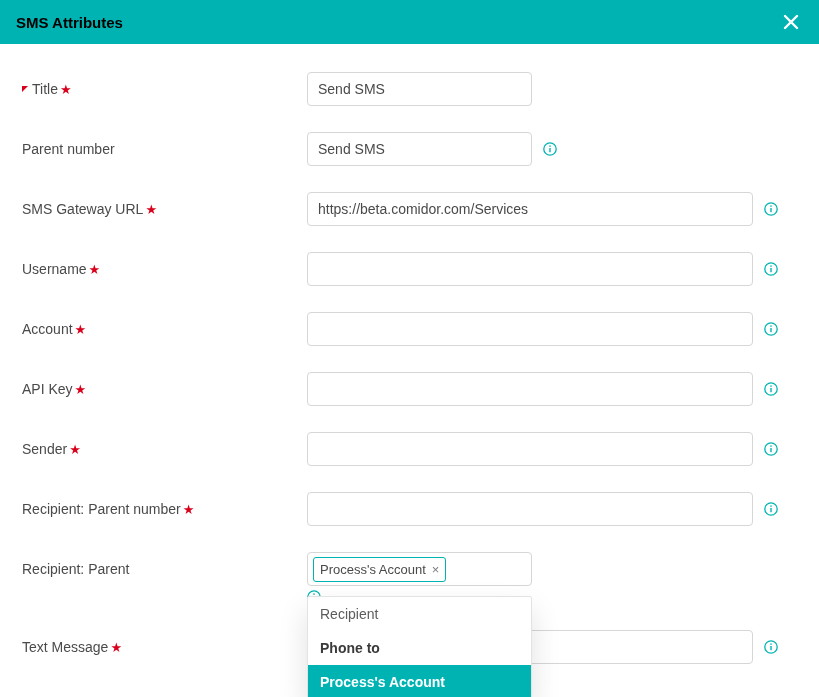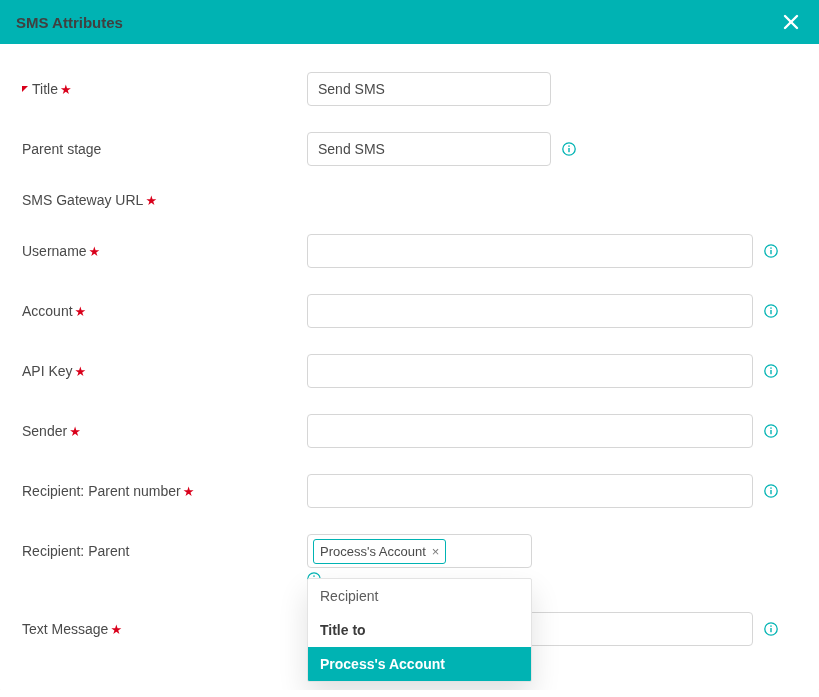--- a/index.html
+++ b/index.html
@@ -6,21 +6,21 @@
   html, body { margin: 0; padding: 0; font-family: "Segoe UI", Arial, sans-serif; font-size: 14px; color: #4a4a4a; background: #fff; }
   .modal {
     width: 819px;
     background: #fff;
     box-shadow: 0 6px 34px rgba(0,0,0,0.06);
     border-radius: 2px;
     position: relative;
   }
   .modal-header {
     background: #00b3b3;
-    color: #404040;
+    color: #000000;
     display: flex;
     align-items: center;
     justify-content: space-between;
     padding: 10px 16px;
     font-weight: 600;
     font-size: 15px;
   }
   .close-btn {
     cursor: pointer;
     display: inline-flex;
@@ -55,21 +55,21 @@
   .input, .tagbox, .segmented {
     border: 1px solid #d6d6d6;
     border-radius: 4px;
     background: #fff;
     height: 34px;
     padding: 0 10px;
     color: #4a4a4a;
     font-size: 14px;
     font-family: inherit;
   }
-  .w-225 { width: 244px; }
+  .w-225 { width: 225px; }
   .w-full { flex: 1; }
   .info {
     color: #00b3b3;
     margin-left: 10px;
     display: inline-flex;
     align-items: center;
     justify-content: center;
     width: 16px; height: 16px;
     cursor: pointer;
   }
@@ -150,39 +150,49 @@
         <span>Title</span>
         <span class="req">★</span>
       </div>
       <div class="field-col">
         <input class="input w-225" value="Send SMS" style="">
       </div>
     </div>
 
     <div class="form-row">
       <div class="label-col">
-        <span>Parent stage</span>
+        <span>Parent number</span>
       </div>
       <div class="field-col">
 
         <input class="input w-225" value="Send SMS" style="">
         <span class="info">
           <svg width="14" height="14" viewBox="0 0 14 14">
               <circle cx="7" cy="7" r="6.2" fill="none" stroke="#00b3b3" stroke-width="1.3"></circle>
               <rect x="6.3" y="6" width="1.4" height="4.2" fill="#00b3b3"></rect>
               <rect x="6.3" y="3.4" width="1.4" height="1.4" fill="#00b3b3"></rect>
             </svg>
         </span>
       </div>
     </div>
 
     <div class="form-row">
       <div class="label-col">
         <span>SMS Gateway URL</span>
         <span class="req">★</span>
+      </div>
+      <div class="field-col">
+        <input class="input w-full" value="https://beta.comidor.com/Services" style="">
+        <span class="info">
+          <svg width="14" height="14" viewBox="0 0 14 14">
+              <circle cx="7" cy="7" r="6.2" fill="none" stroke="#00b3b3" stroke-width="1.3"></circle>
+              <rect x="6.3" y="6" width="1.4" height="4.2" fill="#00b3b3"></rect>
+              <rect x="6.3" y="3.4" width="1.4" height="1.4" fill="#00b3b3"></rect>
+            </svg>
+        </span>
       </div>
     </div>
 
     <div class="form-row">
       <div class="label-col">
         <span>Username</span>
         <span class="req">★</span>
       </div>
       <div class="field-col">
         <input class="input w-full" value="" style="">
@@ -280,21 +290,21 @@
         <span class="note" style="top:38px">
           <svg width="14" height="14" viewBox="0 0 14 14">
               <circle cx="7" cy="7" r="6.2" fill="none" stroke="#00b3b3" stroke-width="1.3"></circle>
               <rect x="6.3" y="6" width="1.4" height="4.2" fill="#00b3b3"></rect>
               <rect x="6.3" y="3.4" width="1.4" height="1.4" fill="#00b3b3"></rect>
             </svg>
         </span>
 
         <div class="dropdown" id="users-dropdown" style="top:44px">
             <div class="dd-item">Recipient</div>
-            <div class="dd-header">Title to</div>
+            <div class="dd-header">Phone to</div>
             <div class="dd-item selected">Process's Account</div>
           </div>
       </div>
     </div>
 
     <div class="form-row">
       <div class="label-col">
         <span>Text Message</span>
         <span class="req">★</span>
       </div>

